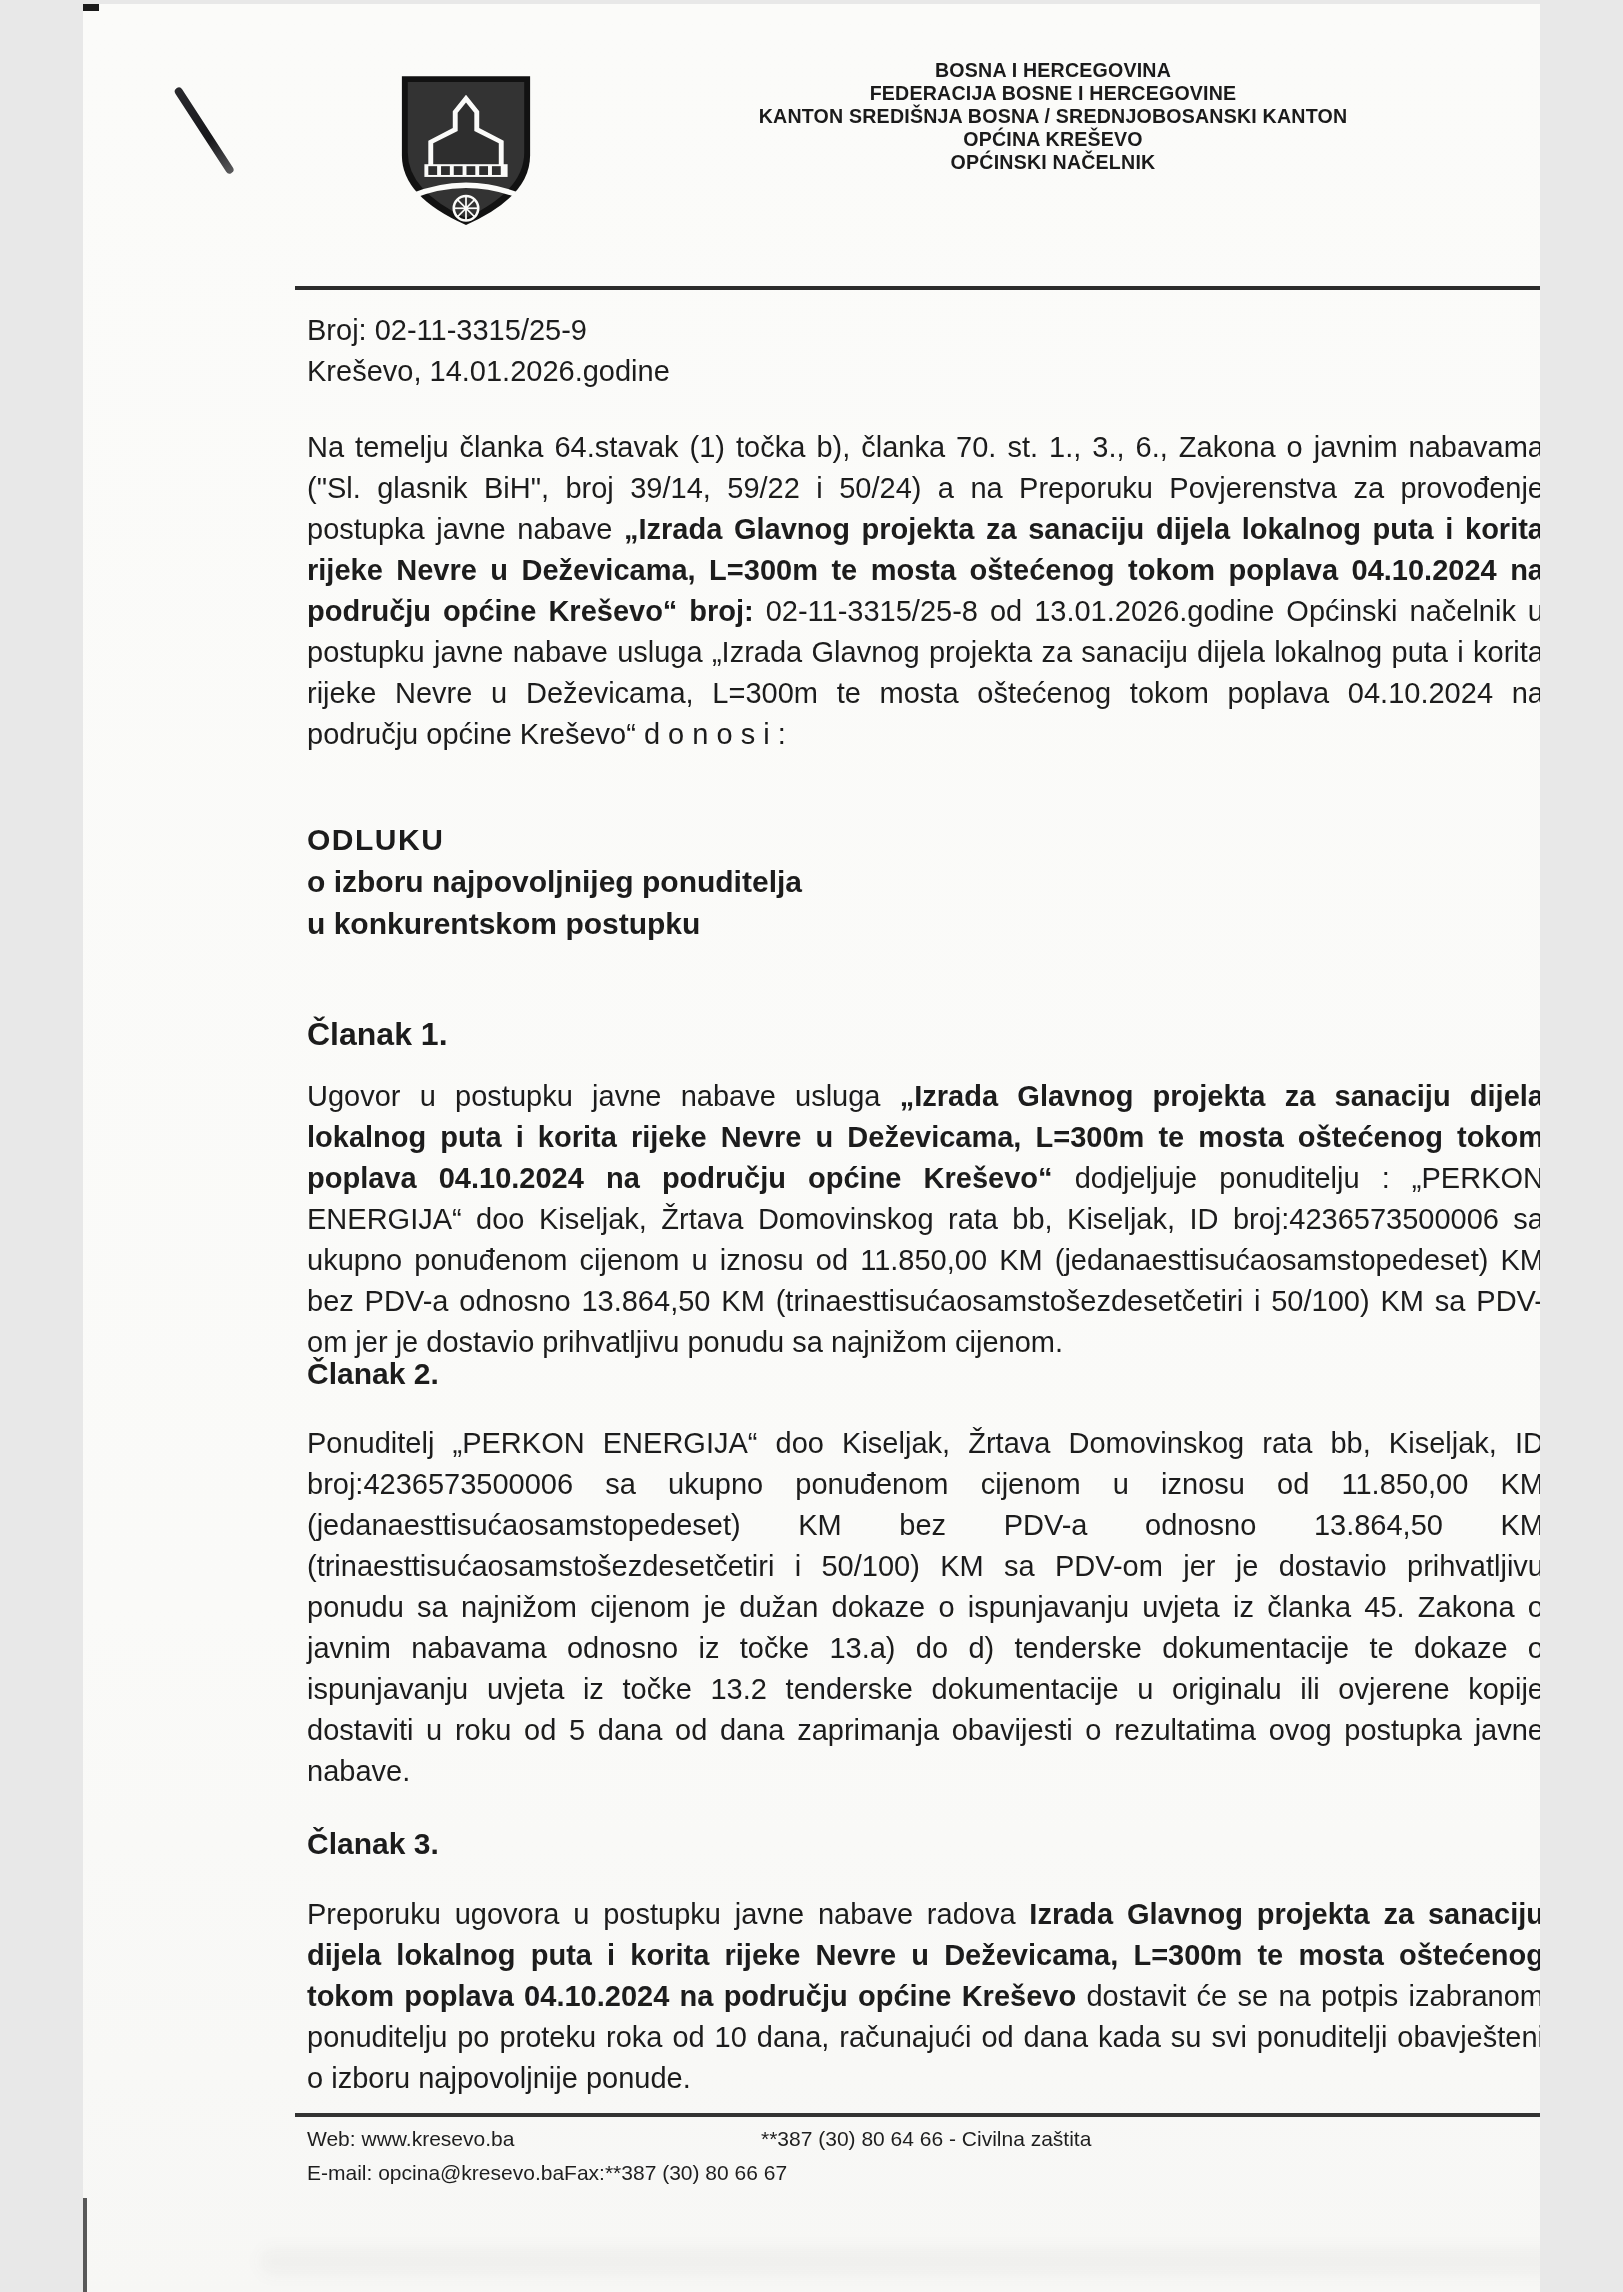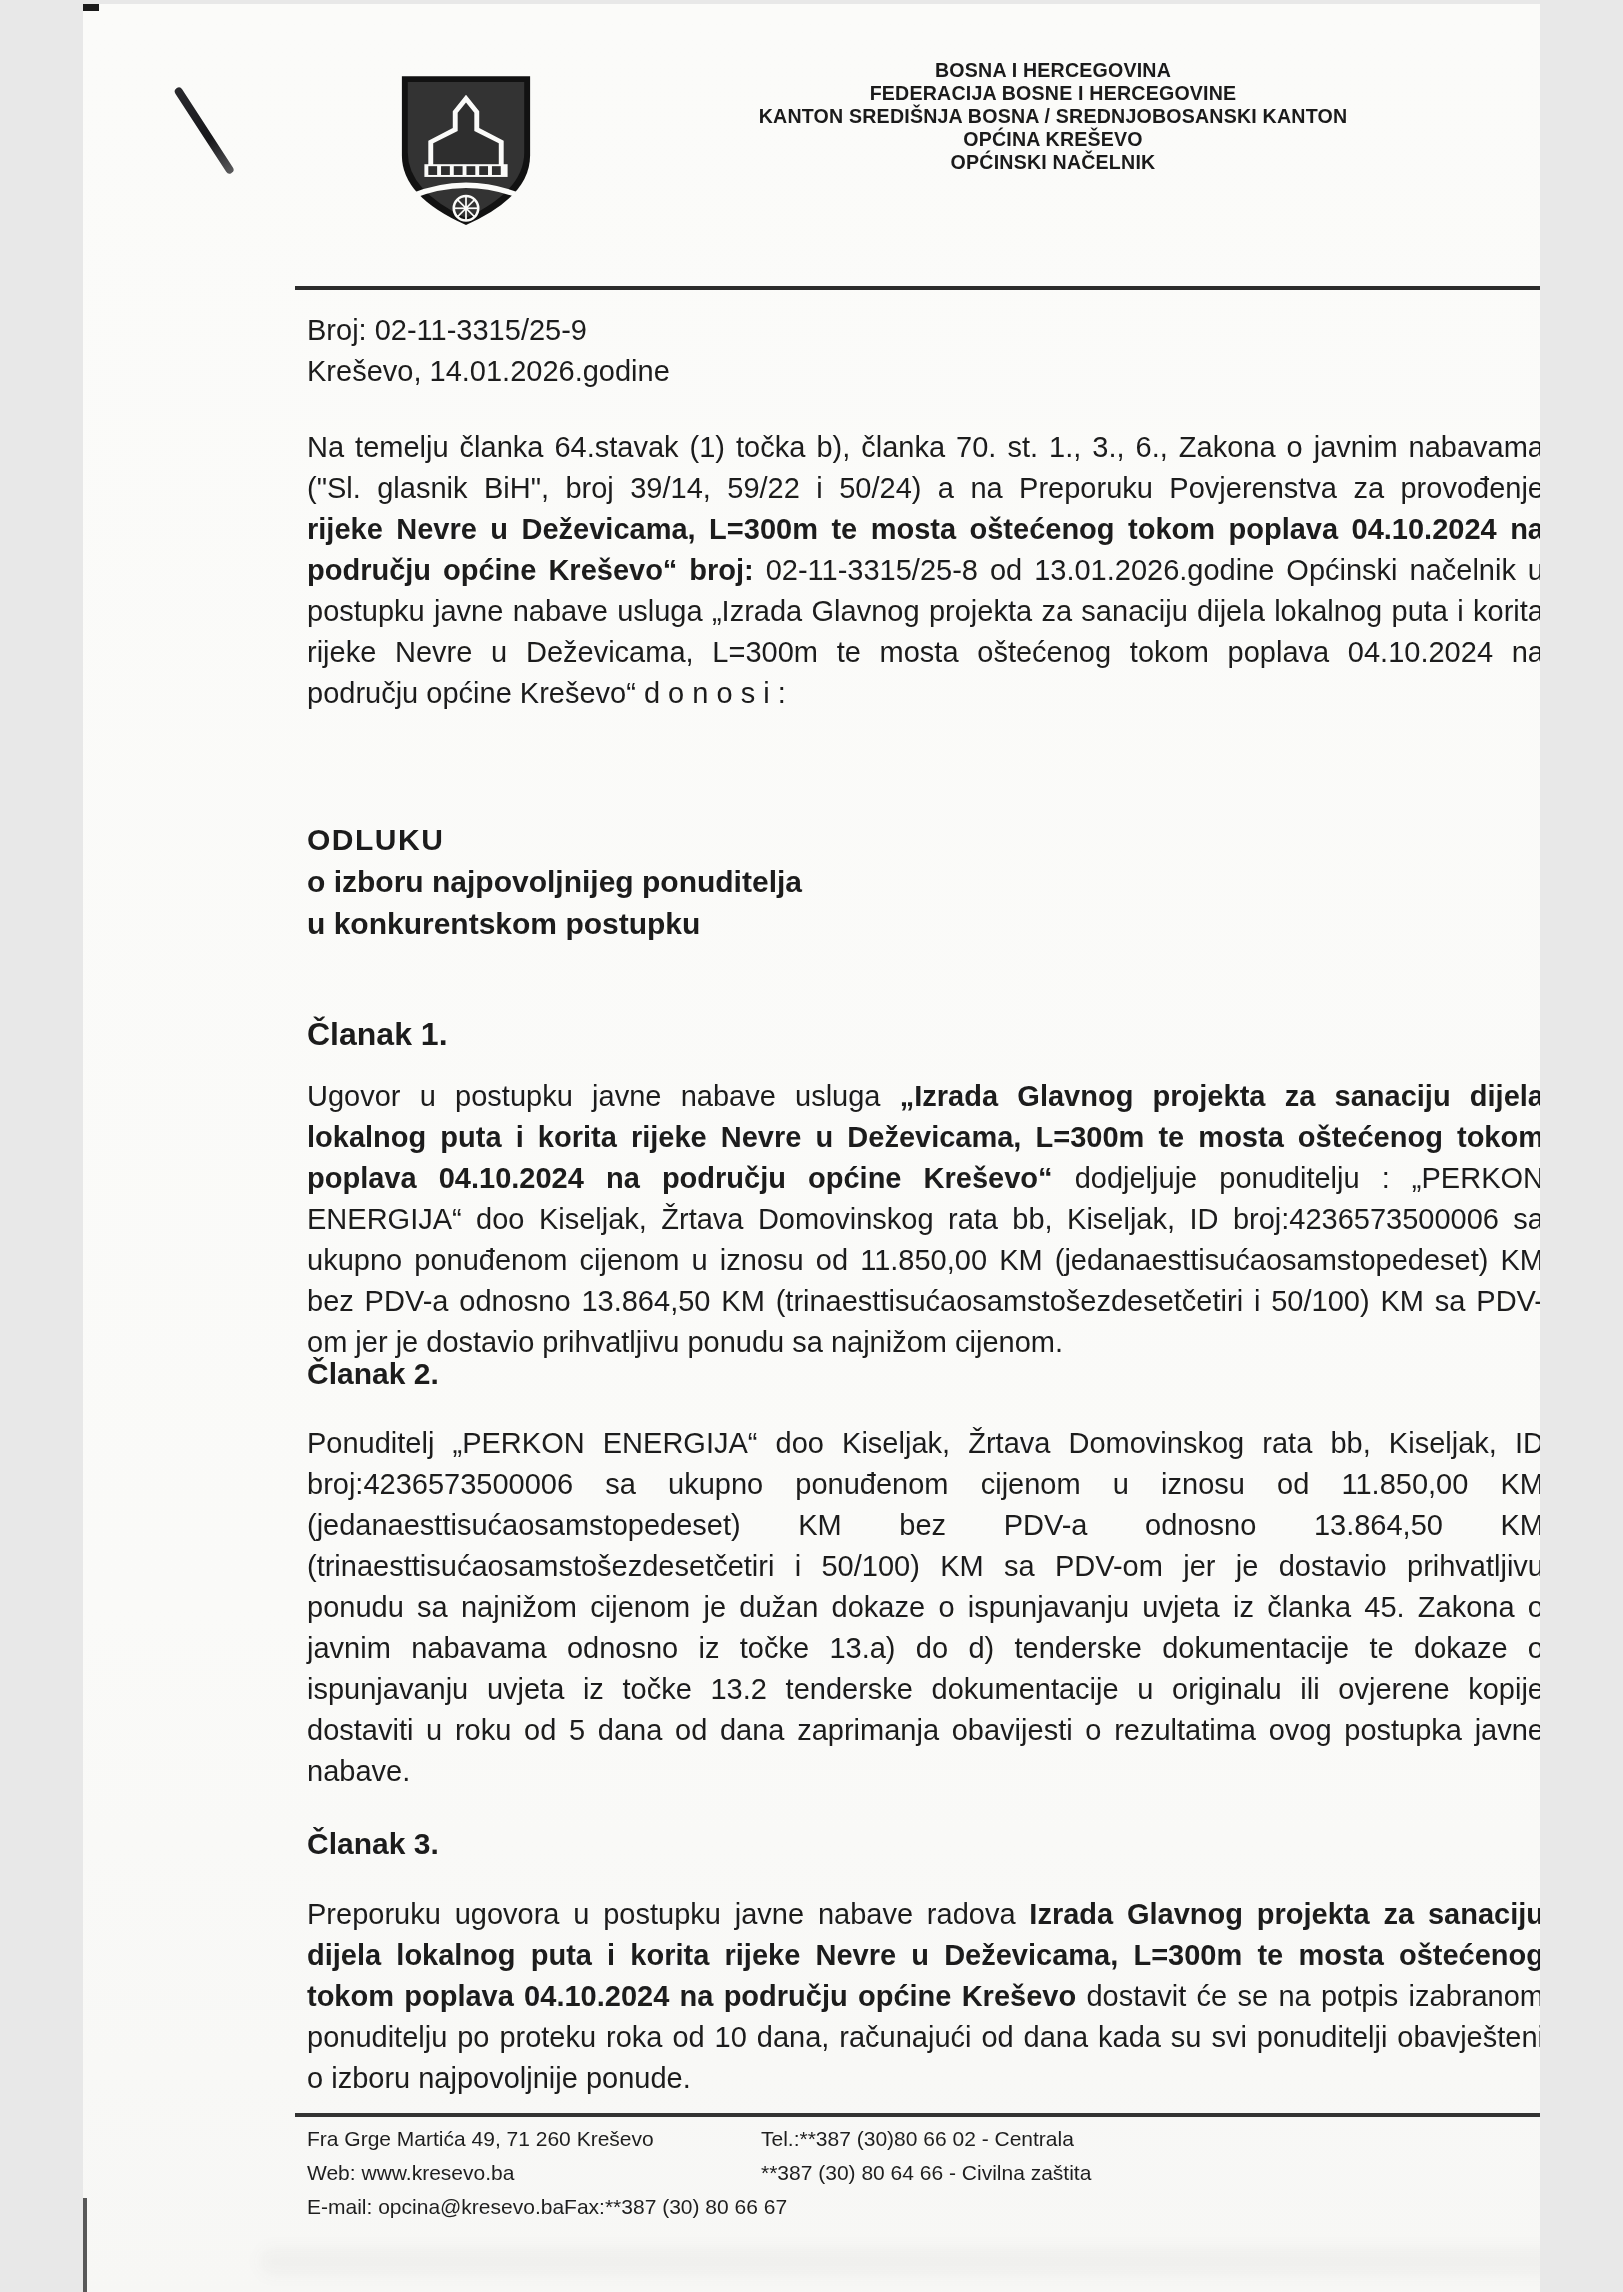--- a/index.html
+++ b/index.html
@@ -103,20 +103,21 @@
   <div class="rule rule-top"></div>
 
   <div class="ref-block">
     <div>Broj: 02-11-3315/25-9</div>
     <div>Kreševo, 14.01.2026.godine</div>
   </div>
 
   <div class="col intro">
       <div class="tline"><span>Na temelju članka 64.stavak (1) točka b), članka 70. st. 1., 3., 6., Zakona o javnim nabavama</span></div>
       <div class="tline"><span>("Sl. glasnik BiH", broj 39/14, 59/22 i 50/24) a na Preporuku Povjerenstva za provođenje</span></div>
+      <div class="tline"><span>postupka javne nabave </span><span class="b">„Izrada Glavnog projekta za sanaciju dijela lokalnog puta i korita</span></div>
       <div class="tline"><span class="b">rijeke Nevre u Deževicama, L=300m te mosta oštećenog tokom poplava 04.10.2024 na</span></div>
       <div class="tline"><span class="b">području općine Kreševo“ broj:</span><span> 02-11-3315/25-8 od 13.01.2026.godine Općinski načelnik u</span></div>
       <div class="tline"><span>postupku javne nabave usluga „Izrada Glavnog projekta za sanaciju dijela lokalnog puta i korita</span></div>
       <div class="tline"><span>rijeke Nevre u Deževicama, L=300m te mosta oštećenog tokom poplava 04.10.2024 na</span></div>
       <div class="tline last"><span>području općine Kreševo“ d o n o s i :</span></div>
     </div>
 
   <div class="col centered title-block">
     <div class="t0">ODLUKU</div>
     <div>o izboru najpovoljnijeg ponuditelja</div>
@@ -152,24 +153,20 @@
       <div class="tline"><span>Preporuku ugovora u postupku javne nabave radova </span><span class="b">Izrada Glavnog projekta za sanaciju</span></div>
       <div class="tline"><span class="b">dijela lokalnog puta i korita rijeke Nevre u Deževicama, L=300m te mosta oštećenog</span></div>
       <div class="tline"><span class="b">tokom poplava 04.10.2024 na području općine Kreševo</span><span> dostavit će se na potpis izabranom</span></div>
       <div class="tline"><span>ponuditelju po proteku roka od 10 dana, računajući od dana kada su svi ponuditelji obavješteni</span></div>
       <div class="tline last"><span>o izboru najpovoljnije ponude.</span></div>
     </div>
 
   <div class="rule rule-bottom"></div>
   <div class="footer">
     <div class="f-row">
-      <span class="f-left">Fra Grge Martića 49, 71 260 Kreševo</span>
-      <span class="f-right">Tel.:**387 (30)80 66 02  - Centrala</span>
-    </div>
-    <div class="f-row">
       <span class="f-left">Web: www.kresevo.ba</span>
       <span class="f-right">**387 (30) 80 64 66  - Civilna zaštita</span>
     </div>
     <div class="f-row">
       <span class="f-left">E-mail: opcina@kresevo.baFax:**387 (30) 80 66  67</span>
       <span class="f-right"></span>
     </div>
   </div>
 
 </div>

